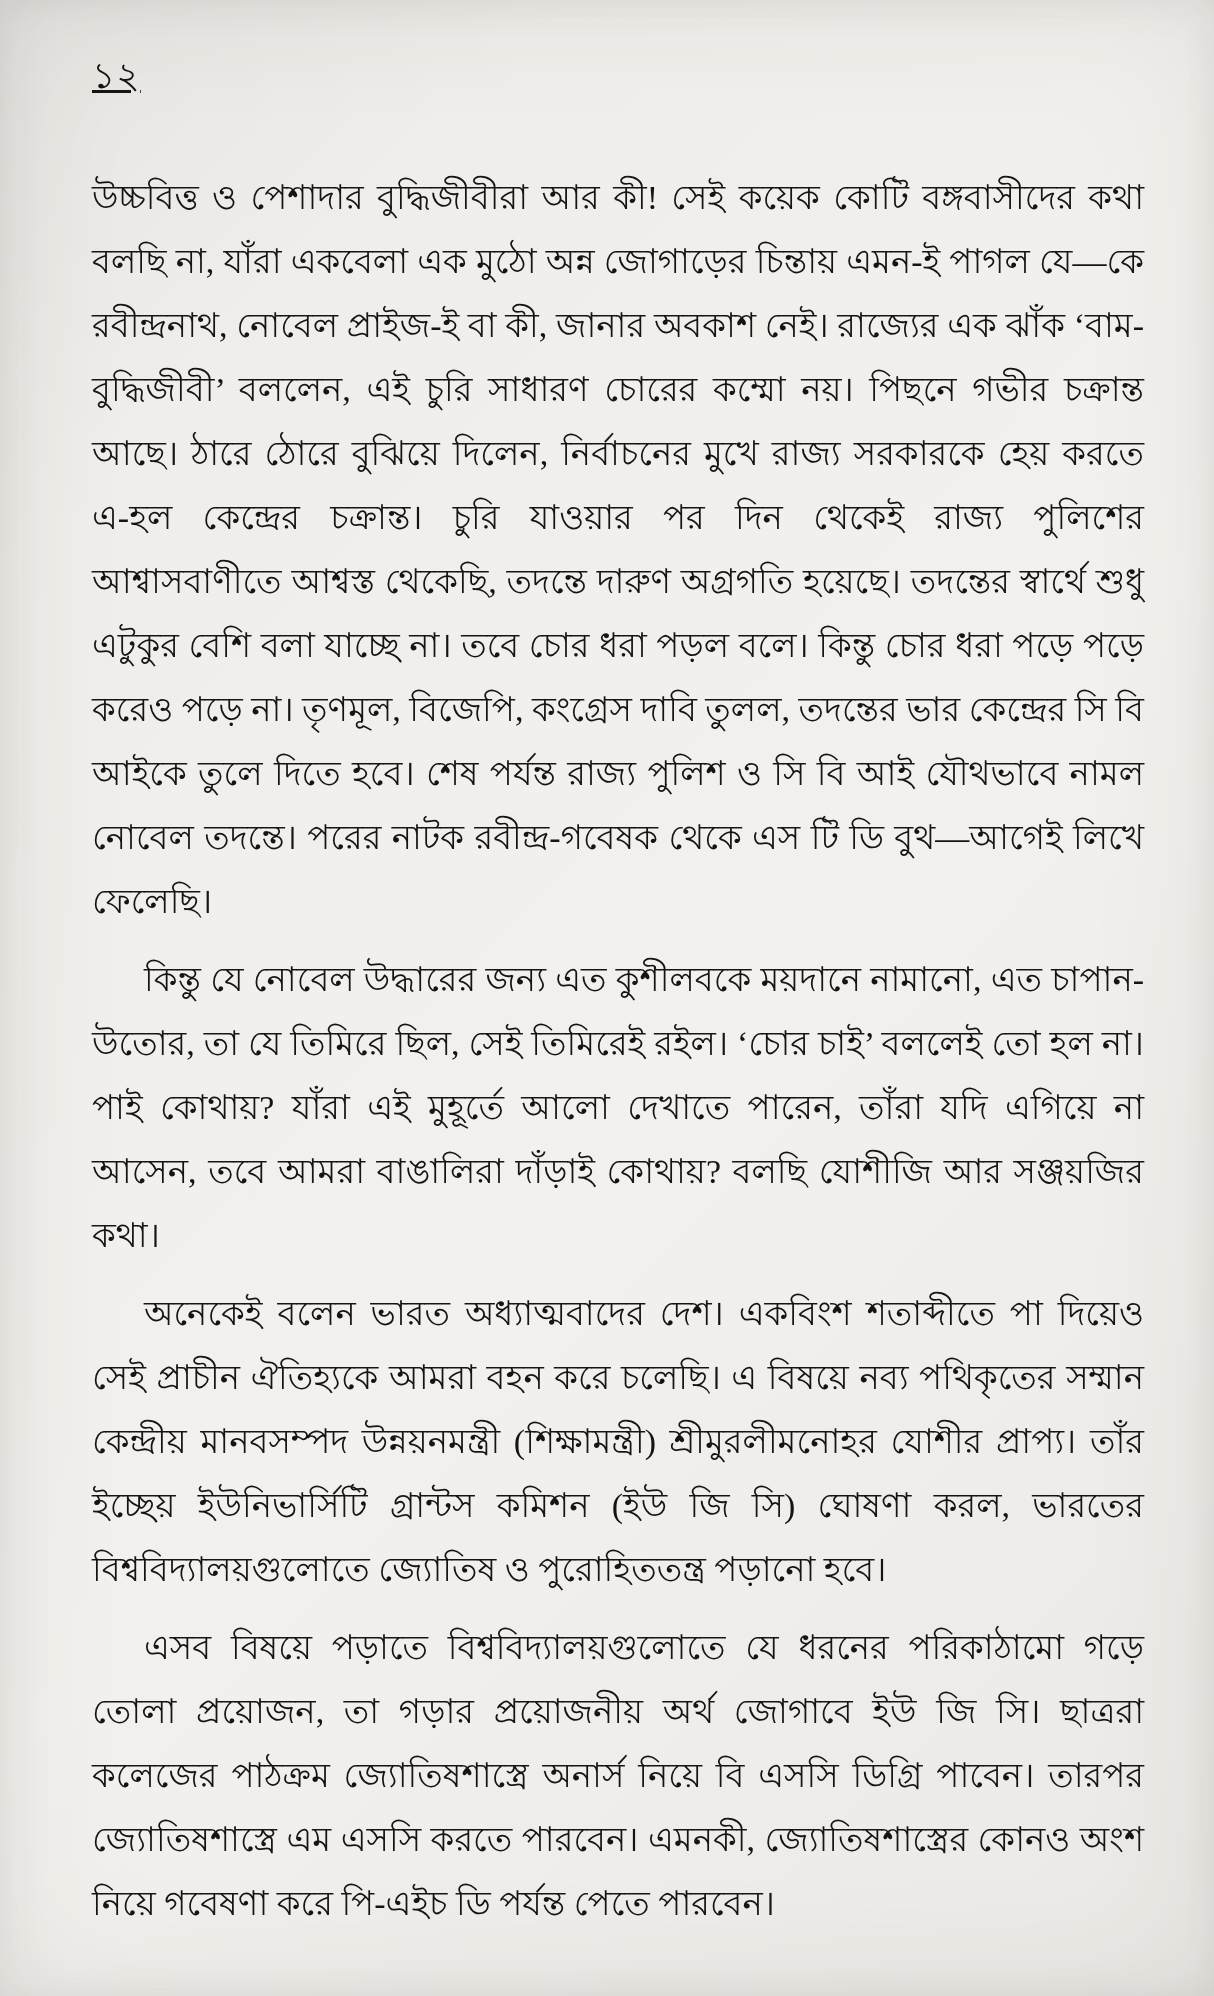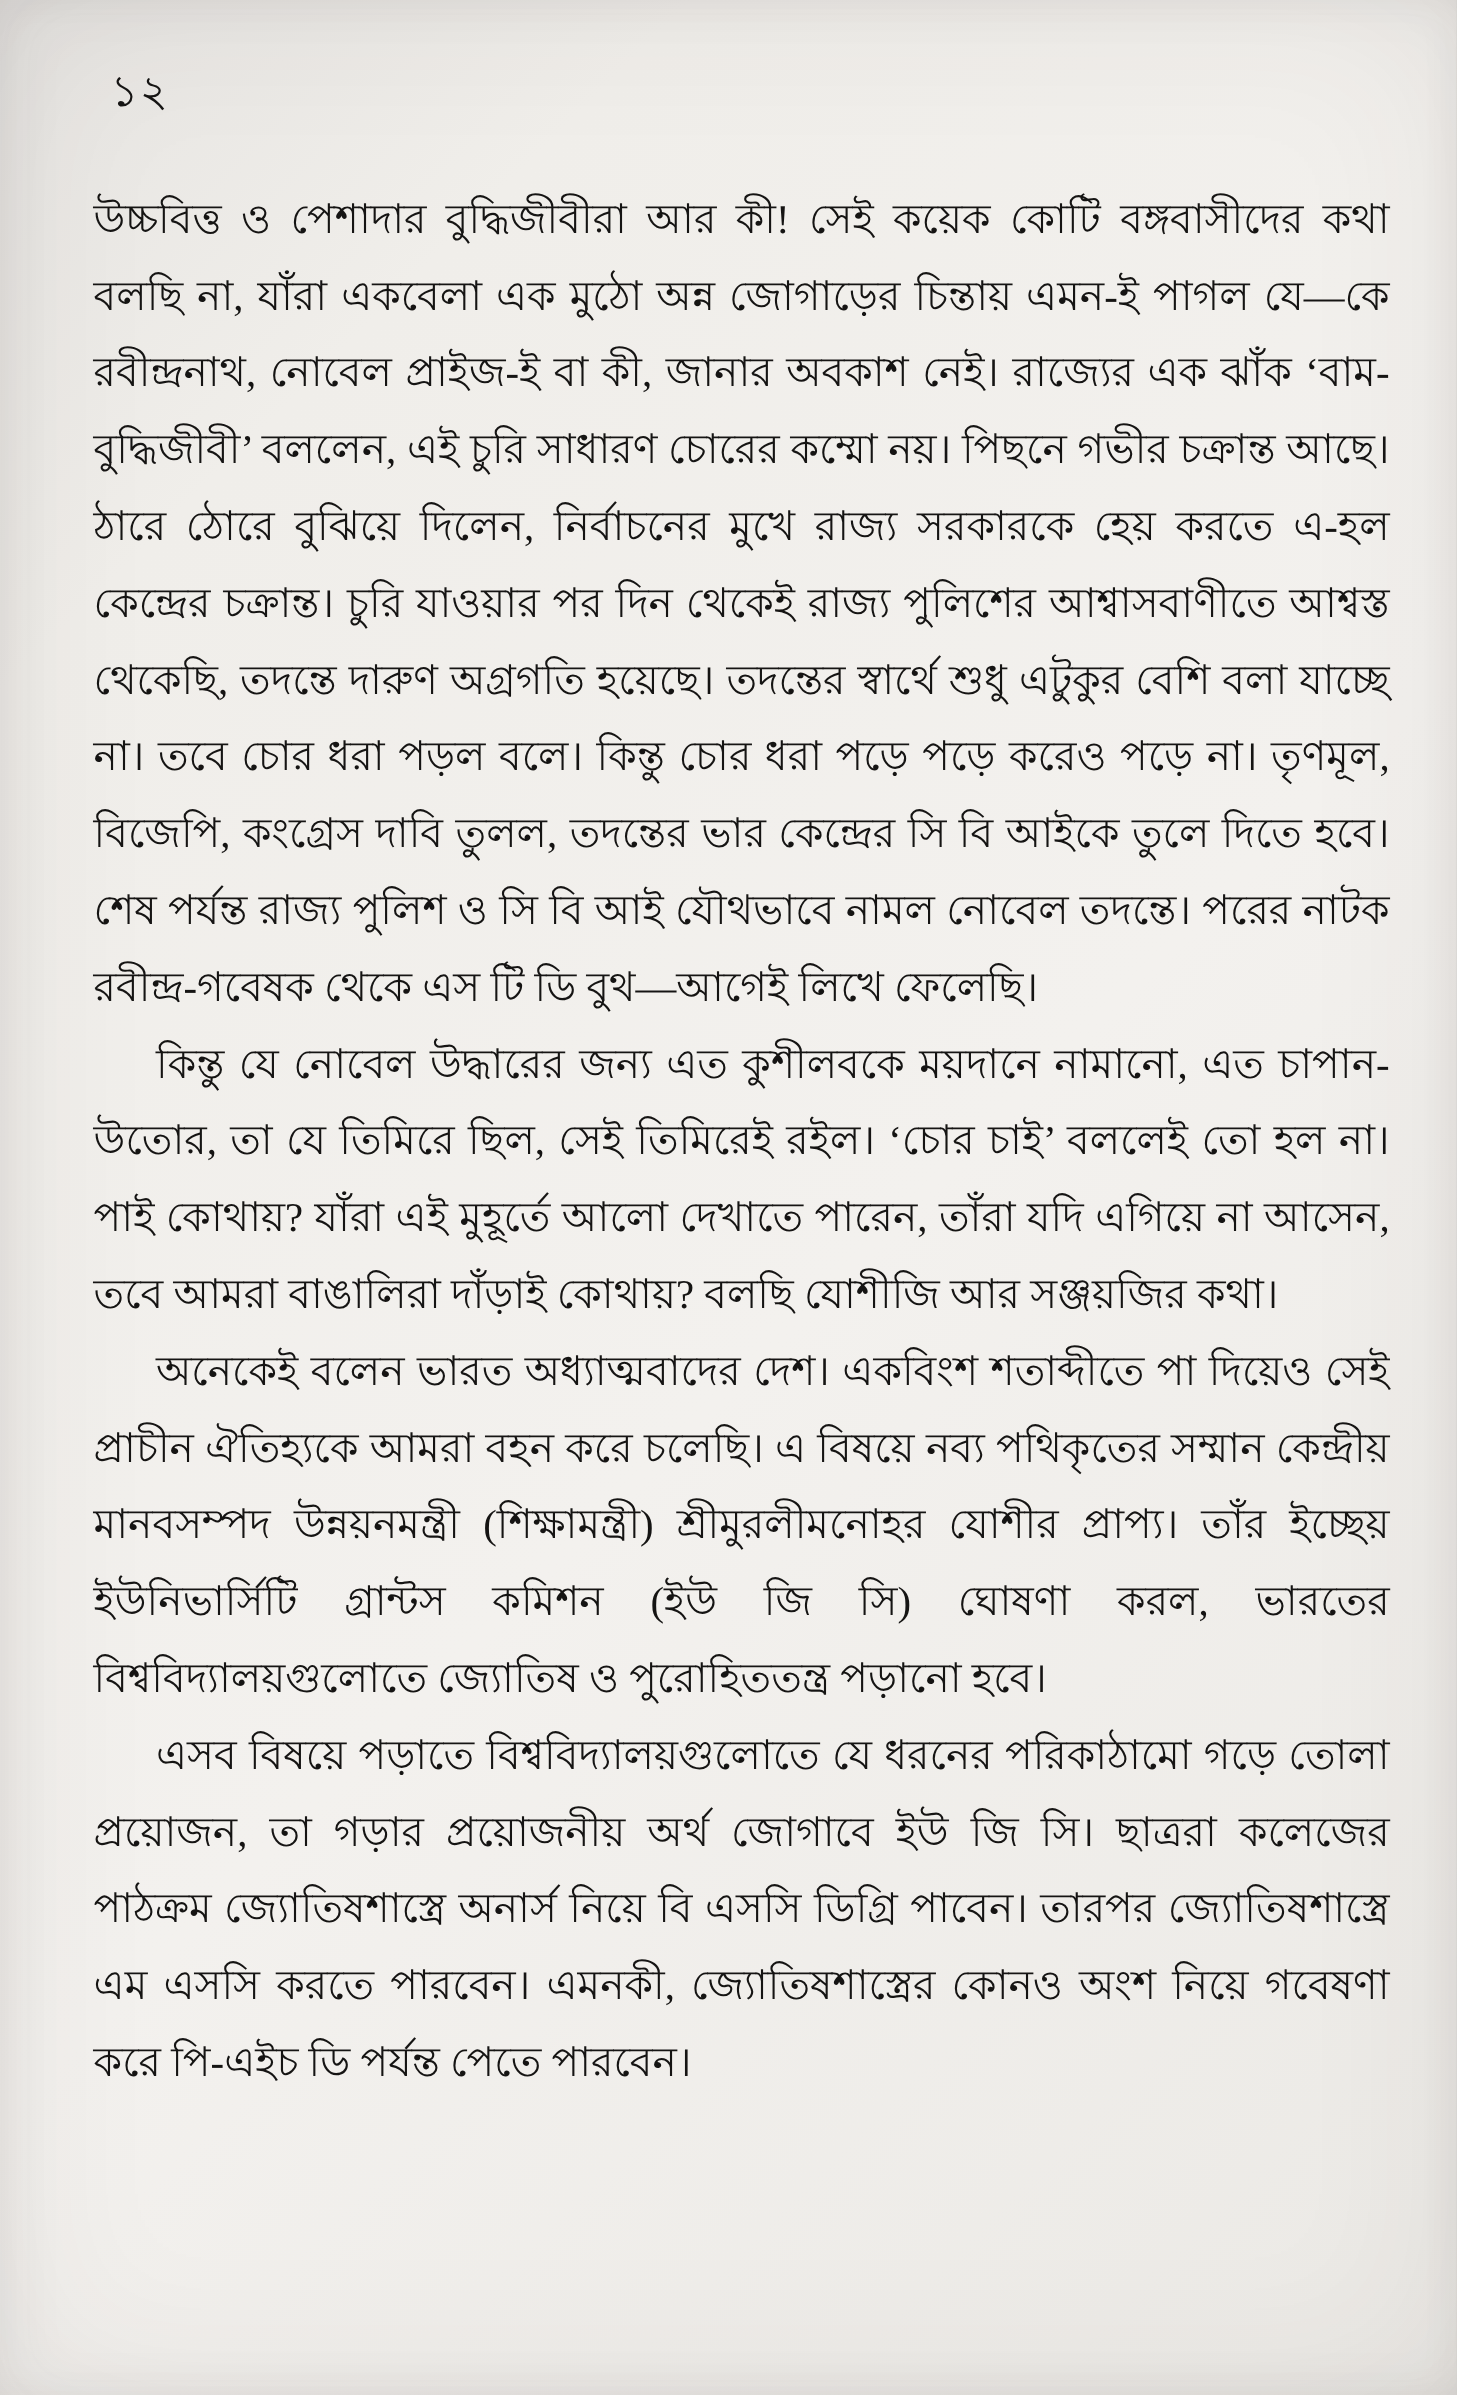--- a/index.html
+++ b/index.html
@@ -25,35 +25,36 @@
     position: relative;
     height: 100px;
     padding-top: 34px;
   }
   .page-number {
     position: absolute;
     left: 92px;
     top: 48px;
     font-size: 36px;
     letter-spacing: 1px;
+    text-decoration: underline;
   }
   .running-title {
     position: absolute;
     left: 44.5%;
     top: 38px;
     transform: translateX(-50%);
     font-size: 35px;
     font-weight: 600;
     white-space: nowrap;
   }
   .page-body {
     padding: 18px 56px 0 78px;
   }
   .para {
-    margin: 0;
+    margin: 14px;
     font-size: 34px;
     line-height: 64px;
     text-align: justify;
     text-justify: inter-word;
   }
   .para.indent {
     text-indent: 52px;
   }
   .section-heading {
     margin: 58px 0 36px 0;

